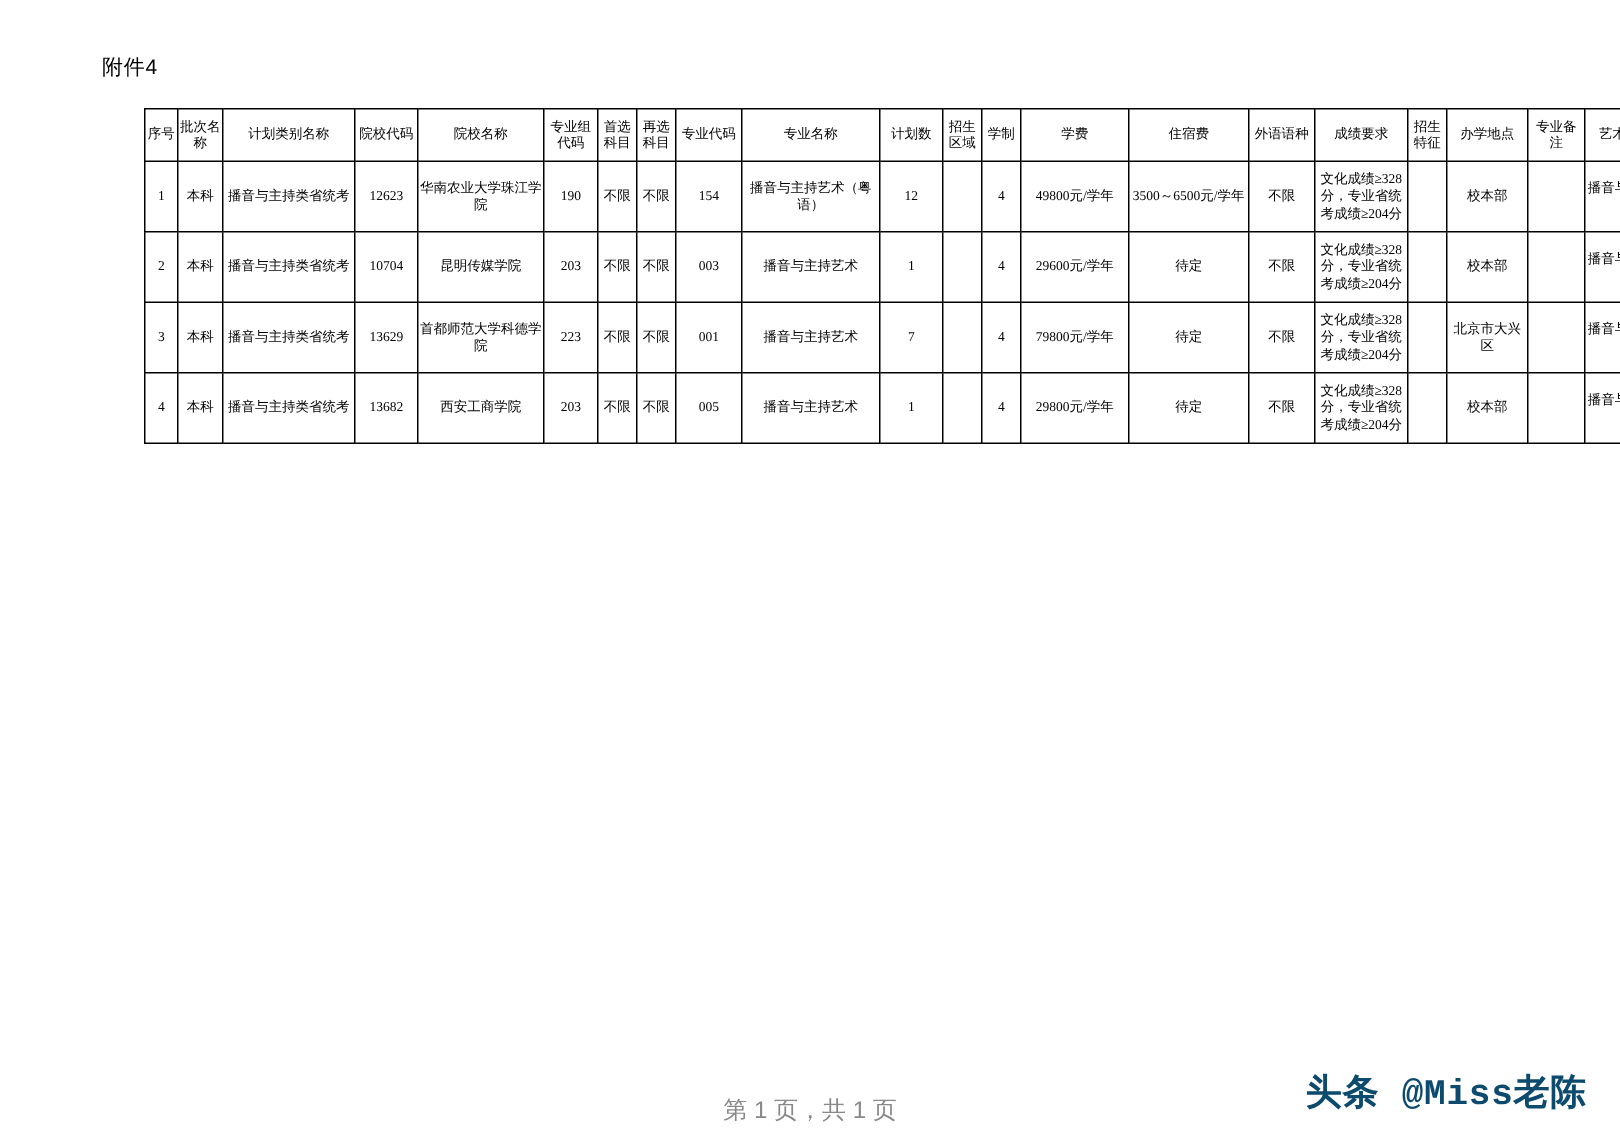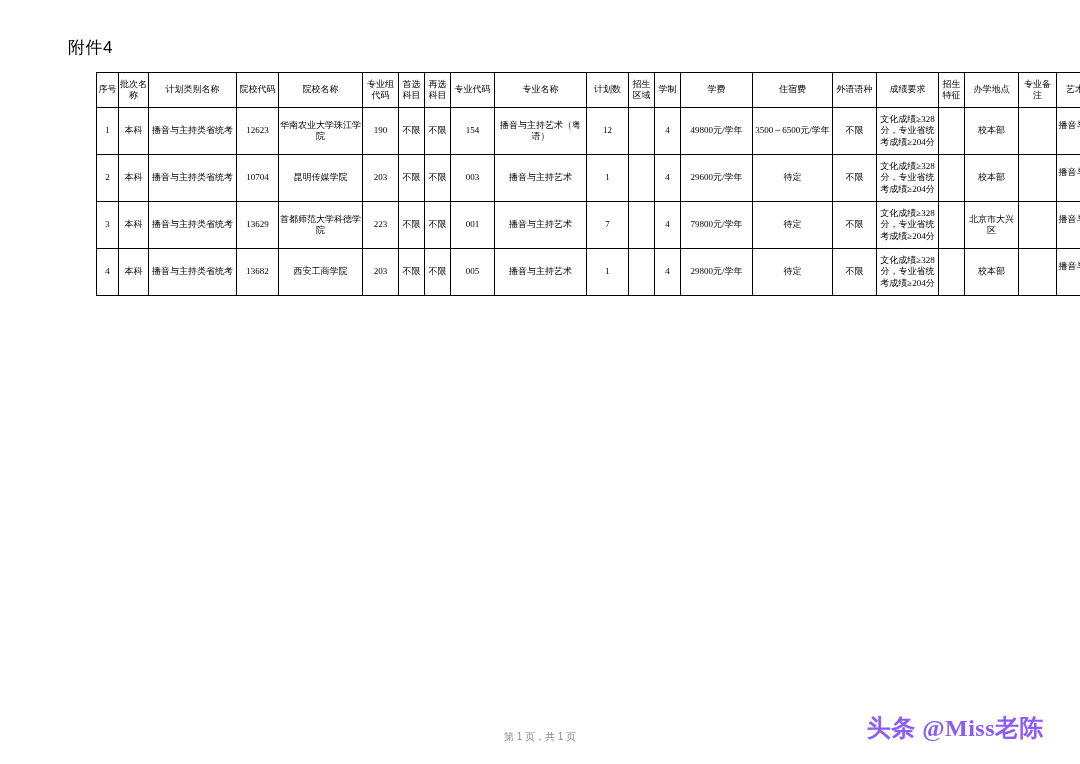--- a/index.html
+++ b/index.html
@@ -17,21 +17,21 @@
   }
   .page {
     position: relative;
     width: 1080px;
     height: 764px;
   }
   .attachment-label {
     position: absolute;
     left: 52px;
     top: 36px;
-    font-size: 17px;
+    font-size: 14px;
     font-family: "Liberation Sans", "DejaVu Sans", sans-serif;
     color: #000;
     letter-spacing: 0.5px;
     padding-left: 16px;
   }
   .doc-title {
     position: absolute;
     left: 0;
     right: 0;
     top: 48px;
@@ -92,32 +92,32 @@
   .col-place    { width: 54px; }
   .col-remark   { width: 38px; }
   .col-artreq   { width: 100px; }
 
   .footer-page {
     position: absolute;
     left: 0;
     right: 0;
     top: 730px;
     text-align: center;
-    font-size: 10px;
+    font-size: 16px;
     color: #888;
     font-family: "Liberation Sans", "DejaVu Sans", sans-serif;
   }
   .watermark {
     position: absolute;
-    right: 36px;
+    right: 22px;
     top: 712px;
     font-size: 24px;
     font-weight: bold;
-    color: #8b5cf6;
-    font-family: Liberation Serif, serif;
+    color: #0c4a6e;
+    font-family: Liberation Mono, monospace;
     letter-spacing: 0.5px;
     white-space: nowrap;
   }
 </style>
 </head>
 <body>
 
 <div class="page">
 
   <div class="attachment-label">附件4</div>

